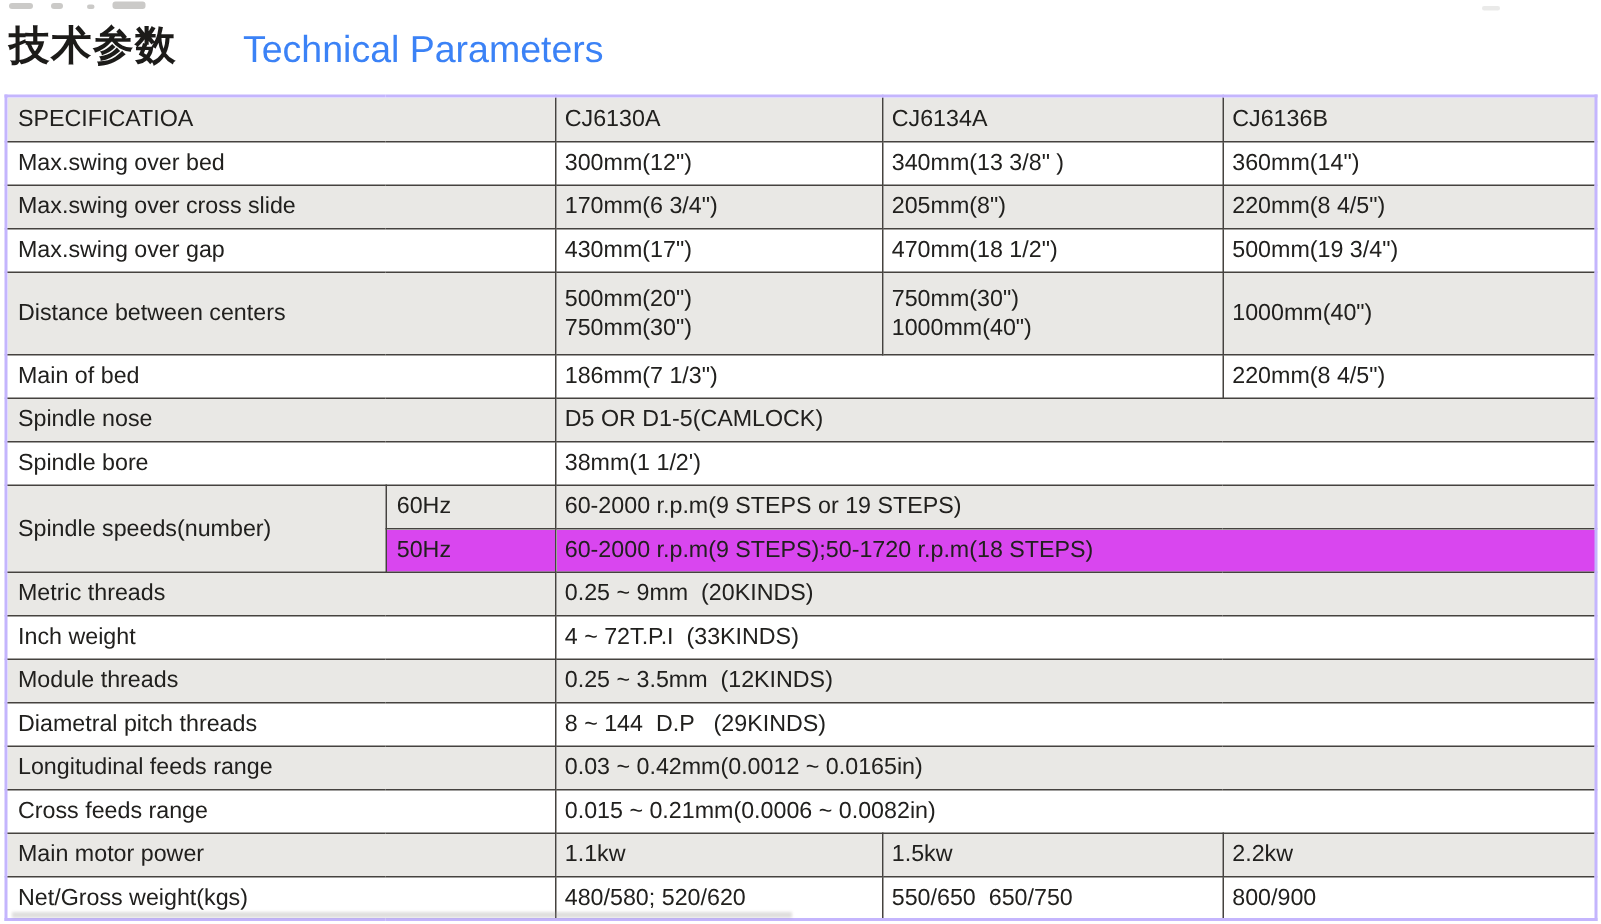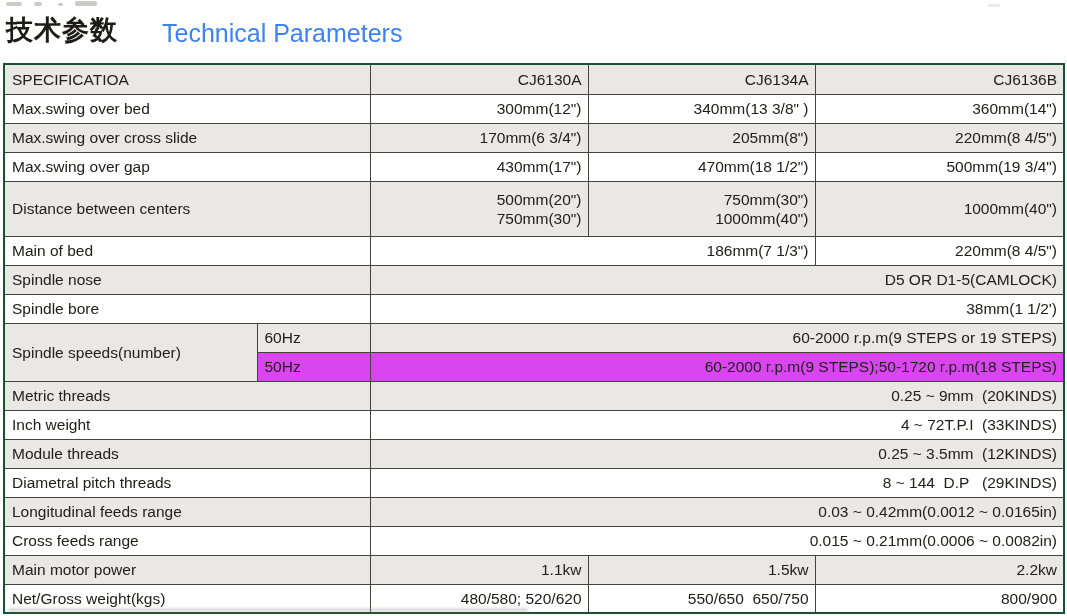--- a/index.html
+++ b/index.html
@@ -31,27 +31,27 @@
     font-size: 25px;
     font-weight: 500;
     margin-left: 16px;
     color: #3b82f6;
   }
   table.spec-table {
     border-collapse: collapse;
     table-layout: fixed;
     width: 1060px;
     margin: 15px 0 0 3px;
-    border: 2px solid #14532d;
+    border: 2px solid #c4b5fd;
   }
   td {
     border: 1.5px solid #45423f;
     font-size: 15.5px;
     line-height: 19px;
-    text-align: right;
+    text-align: left;
     padding: 2px 6px;
     white-space: pre-wrap;
     overflow: hidden;
   }
   td.left { text-align: left; padding-left: 7px; }
   tr { height: 29px; }
   tr.hdr { height: 30px; }
   tr.tall { height: 55px; }
   tr.g > td { background: #e9e8e5; }
   td.cell-g { background: #e9e8e5; }

